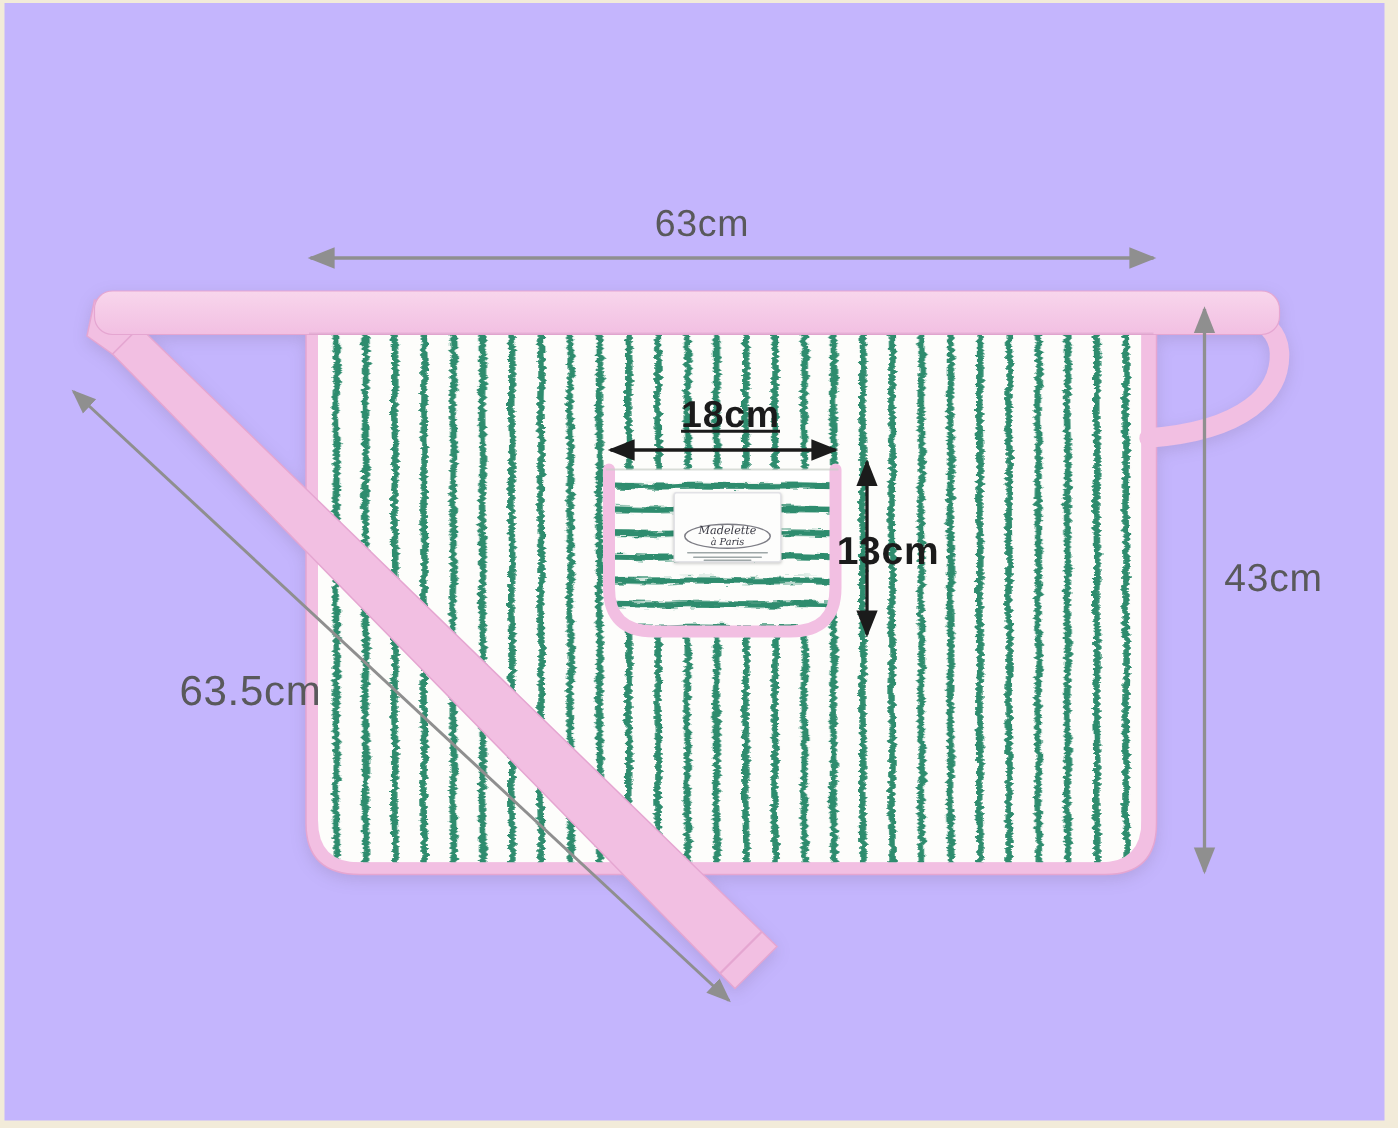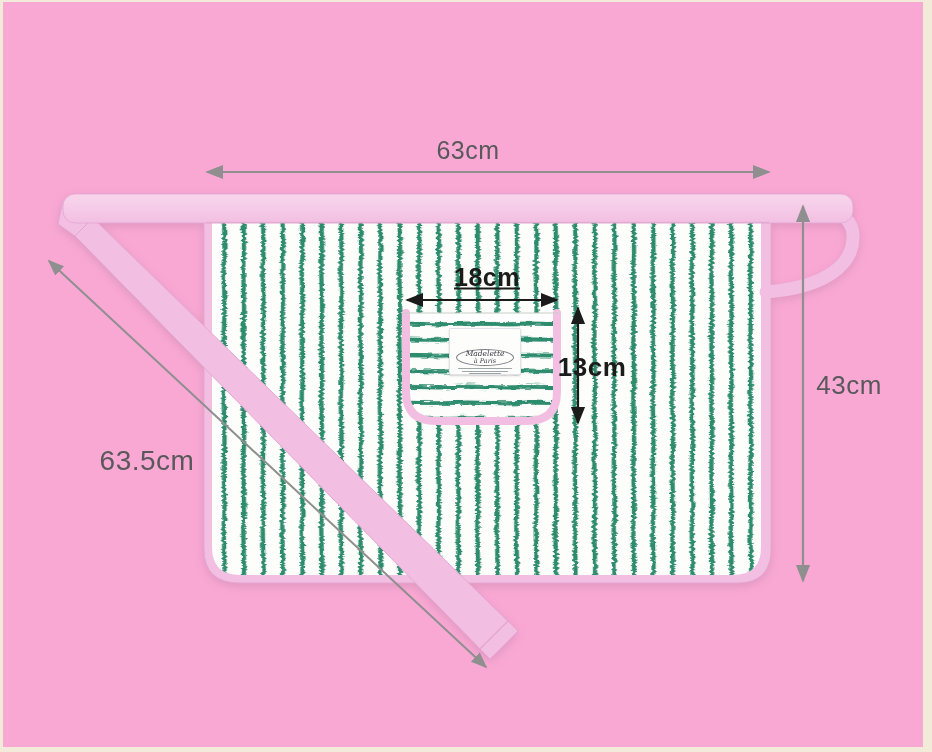--- a/index.html
+++ b/index.html
@@ -8,39 +8,39 @@
     --waistband-light:#f8d6ec;
     --stripe-green:#2f8c6e;
     --annotation-gray:#59595b;
     --annotation-line-gray:#8f8f8f;
     --annotation-black:#1b1b1b;
     --frame-beige:#f2ebd9;
     --fabric-white:#fdfdfb;
   }
   html,body{margin:0;padding:0;background:#fff;}
   .stage{
-    position:relative;width:932px;height:752px;background:#f9a8d4;overflow:hidden;
+    position:relative;width:932px;height:752px;background:#c4b5fd;overflow:hidden;
     font-family:"Liberation Sans", sans-serif;
   }
   .frame{position:absolute;background:var(--frame-beige);}
   .frame.top{left:0;top:0;right:0;height:2px;}
   .frame.left{left:0;top:0;bottom:0;width:3px;}
   .frame.right{right:0;top:0;bottom:0;width:9px;}
   .frame.bottom{left:0;bottom:0;right:0;height:5px;}
 
   svg.art{position:absolute;left:0;top:0;}
   .apron-group{filter:drop-shadow(0 3px 5px rgba(90,70,85,.16));}
 
   .dim-label{
     position:absolute;transform:translate(-50%,-50%);
     white-space:nowrap;letter-spacing:.5px;line-height:1;
   }
   .dim-gray{color:var(--annotation-gray);font-weight:500;}
   .dim-black{color:var(--annotation-black);font-weight:700;}
-  .fs25{font-size:25px;} .fs26{font-size:26px;} .fs28{font-size:28px;}
+  .fs25{font-size:25px;} .fs26{font-size:26px;} .fs28{font-size:28px;margin-left:20px;}
 
   .pocket-label{
     position:absolute;left:449px;top:328px;width:72px;height:47px;
     background:#fdfdfc;border:1px solid #e2e2e6;border-radius:2px;
     box-shadow:0 1px 2px rgba(0,0,0,.18);
     display:flex;flex-direction:column;align-items:center;box-sizing:border-box;
     padding-top:20px;
   }
   .label-oval{
     width:56px;height:24px;border:1px solid #7d7d85;border-radius:50%;

